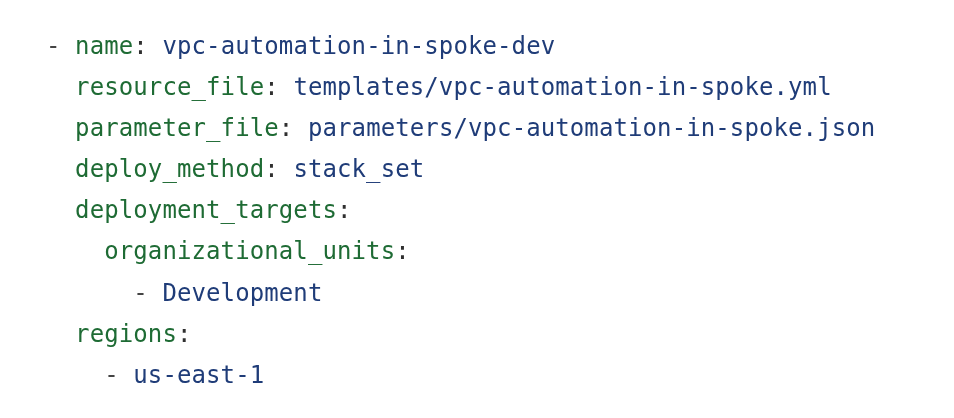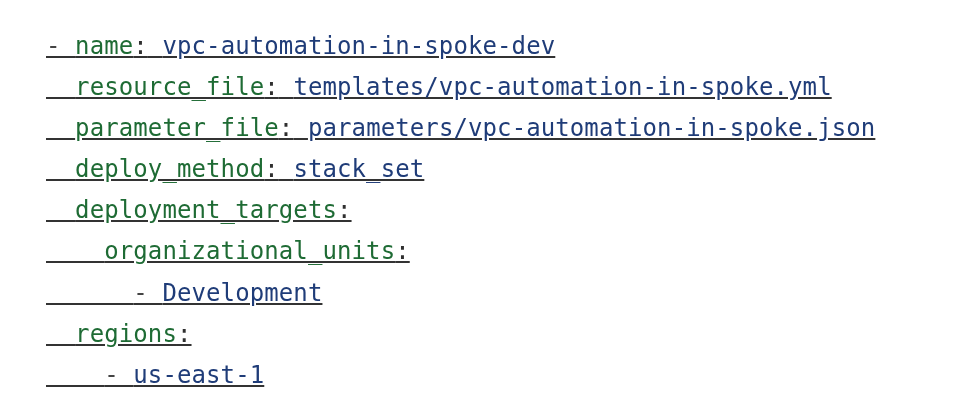--- a/index.html
+++ b/index.html
@@ -21,21 +21,20 @@
       font-family: "DejaVu Sans Mono", "Liberation Mono", monospace;
       font-size: 24px;
       line-height: 41.1px;
       color: #333333;
       white-space: pre;
       letter-spacing: 0.1px;
     }
     .line {
       display: block;
       height: 41.1px;
-      text-decoration: underline;
     }
     .key { color: #1e6b34; }
     .val { color: #1f3c78; }
     .punct { color: #2f2f2f; }
     .dash { color: #444444; }
   </style>
 </head>
 <body>
 
 <pre class="code-block"><span class="line"><span></span><span class="dash">- </span><span class="key">name</span><span class="punct">:</span> <span class="val">vpc-automation-in-spoke-dev</span></span><span class="line"><span>  </span><span class="key">resource_file</span><span class="punct">:</span> <span class="val">templates/vpc-automation-in-spoke.yml</span></span><span class="line"><span>  </span><span class="key">parameter_file</span><span class="punct">:</span> <span class="val">parameters/vpc-automation-in-spoke.json</span></span><span class="line"><span>  </span><span class="key">deploy_method</span><span class="punct">:</span> <span class="val">stack_set</span></span><span class="line"><span>  </span><span class="key">deployment_targets</span><span class="punct">:</span></span><span class="line"><span>    </span><span class="key">organizational_units</span><span class="punct">:</span></span><span class="line"><span>      </span><span class="dash">- </span><span class="val">Development</span></span><span class="line"><span>  </span><span class="key">regions</span><span class="punct">:</span></span><span class="line"><span>    </span><span class="dash">- </span><span class="val">us-east-1</span></span></pre>

